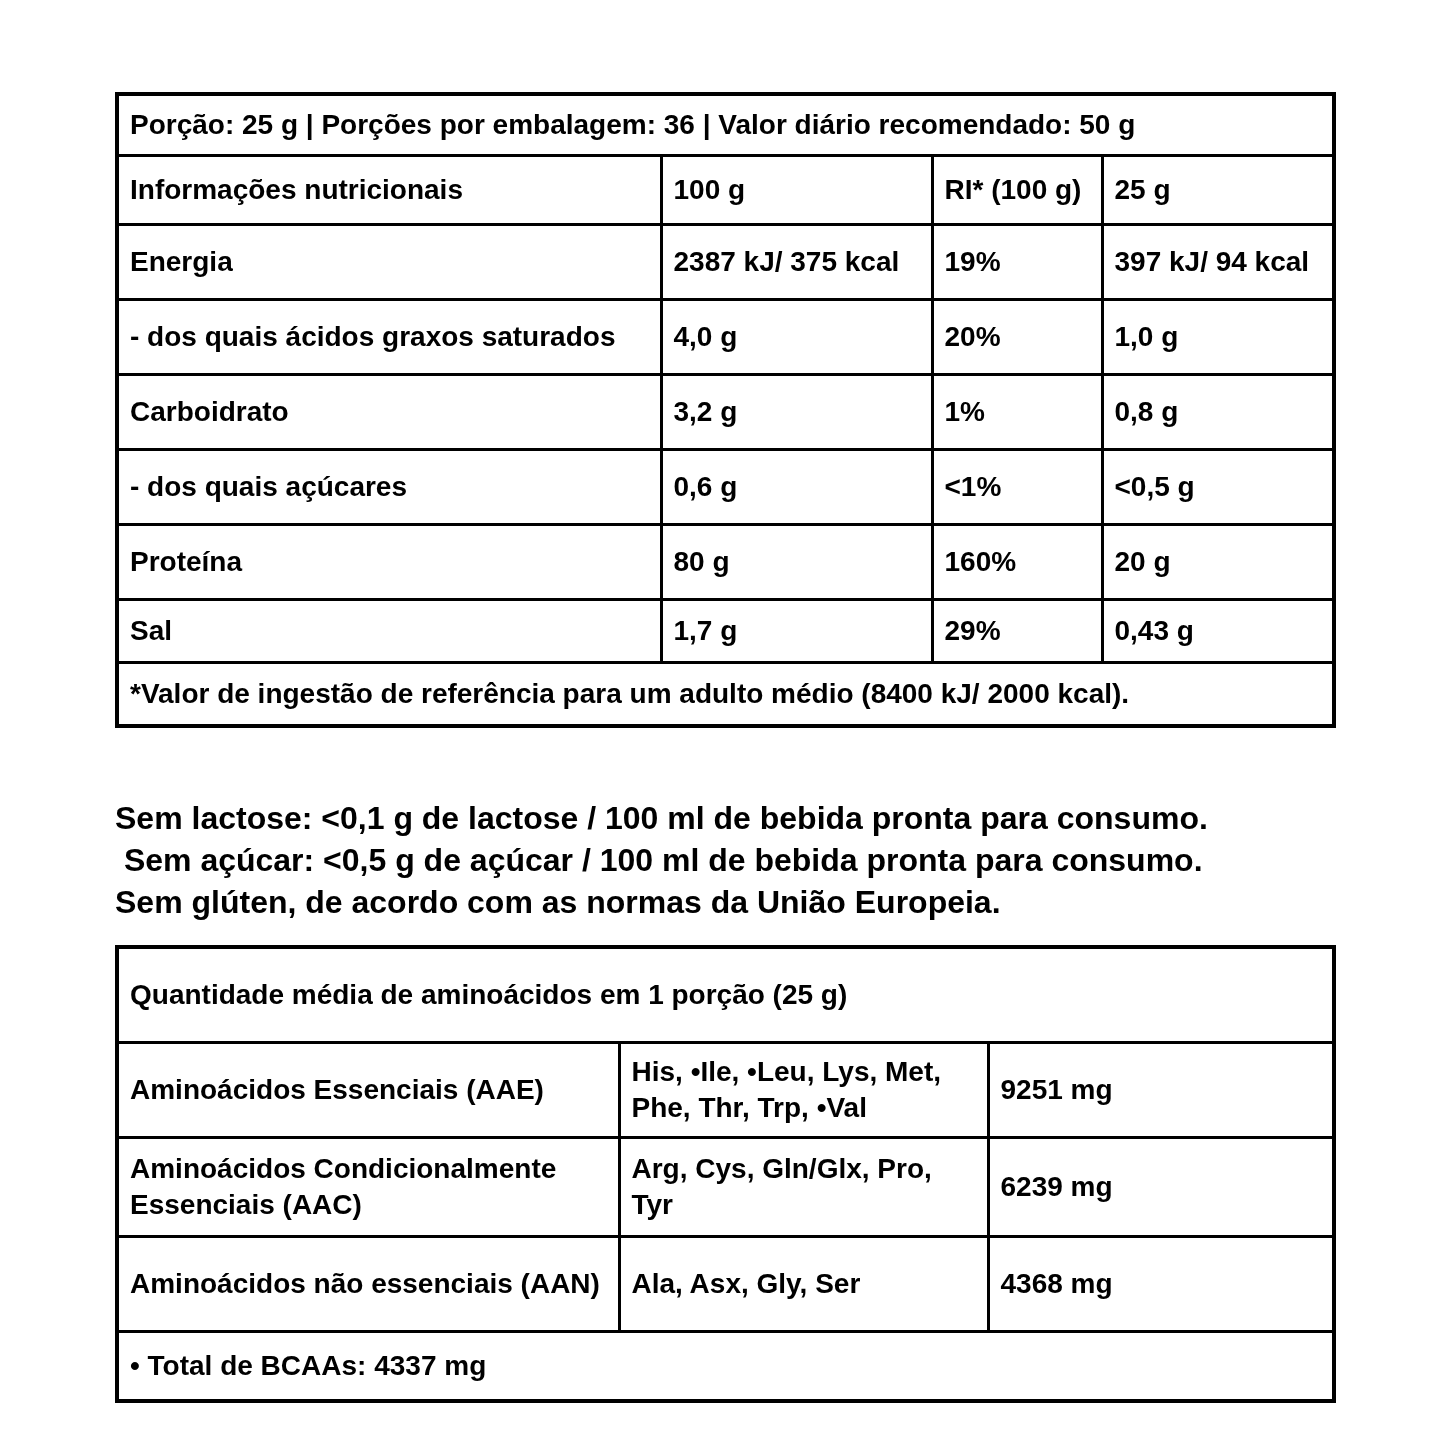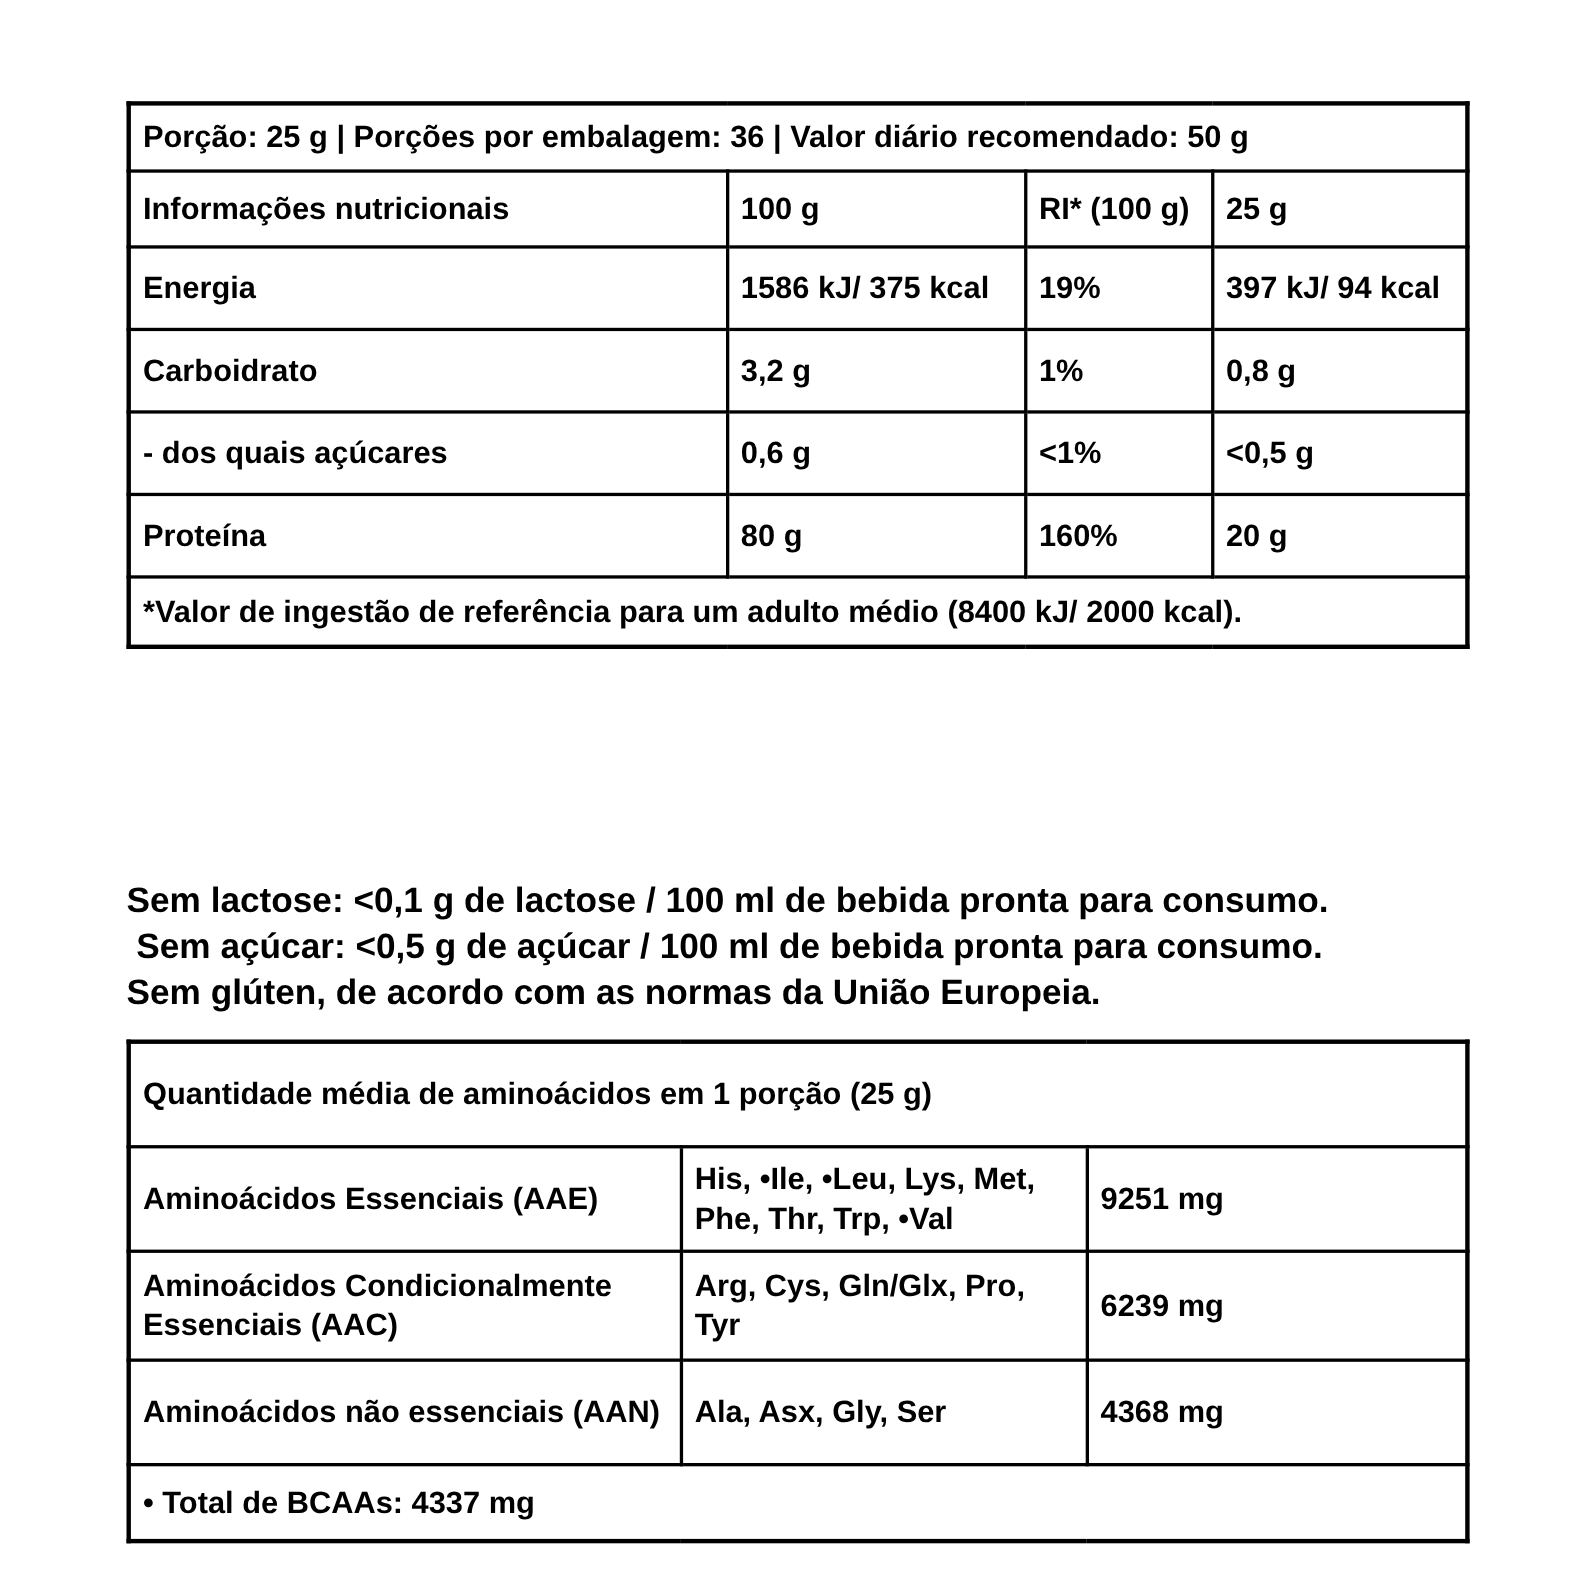--- a/index.html
+++ b/index.html
@@ -75,41 +75,53 @@
       <td colspan="4">Porção: 25 g | Porções por embalagem: 36 | Valor diário recomendado: 50 g</td>
     </tr>
     <tr class="colhdr">
       <td>Informações nutricionais</td>
       <td>100 g</td>
       <td>RI* (100 g)</td>
       <td>25 g</td>
     </tr>
     <tr class="dr">
       <td>Energia</td>
-      <td>1586 kJ/ 375 kcal</td>
+      <td>2387 kJ/ 375 kcal</td>
       <td class="ri">19%</td>
       <td>397 kJ/ 94 kcal</td>
+    </tr>
+    <tr class="dr">
+      <td>- dos quais ácidos graxos saturados</td>
+      <td>4,0 g</td>
+      <td class="ri">20%</td>
+      <td>1,0 g</td>
     </tr>
     <tr class="dr">
       <td>Carboidrato</td>
       <td>3,2 g</td>
       <td class="ri">1%</td>
       <td>0,8 g</td>
     </tr>
     <tr class="dr">
       <td>- dos quais açúcares</td>
       <td>0,6 g</td>
       <td class="ri left">&lt;1%</td>
       <td>&lt;0,5 g</td>
     </tr>
     <tr class="dr">
       <td>Proteína</td>
       <td>80 g</td>
       <td class="ri">160%</td>
       <td>20 g</td>
+    </tr>
+    <tr class="dr-sal">
+      <td>Sal</td>
+      <td>1,7 g</td>
+      <td class="ri">29%</td>
+      <td>0,43 g</td>
     </tr>
     <tr class="foot">
       <td colspan="4">*Valor de ingestão de referência para um adulto médio (8400 kJ/ 2000 kcal).</td>
     </tr>
   </tbody>
     </table>
 
   <div class="claims">
     <div class="claim">Sem lactose: &lt;0,1 g de lactose / 100 ml de bebida pronta para consumo.</div>
     <div class="claim"> Sem açúcar: &lt;0,5 g de açúcar / 100 ml de bebida pronta para consumo.</div>

